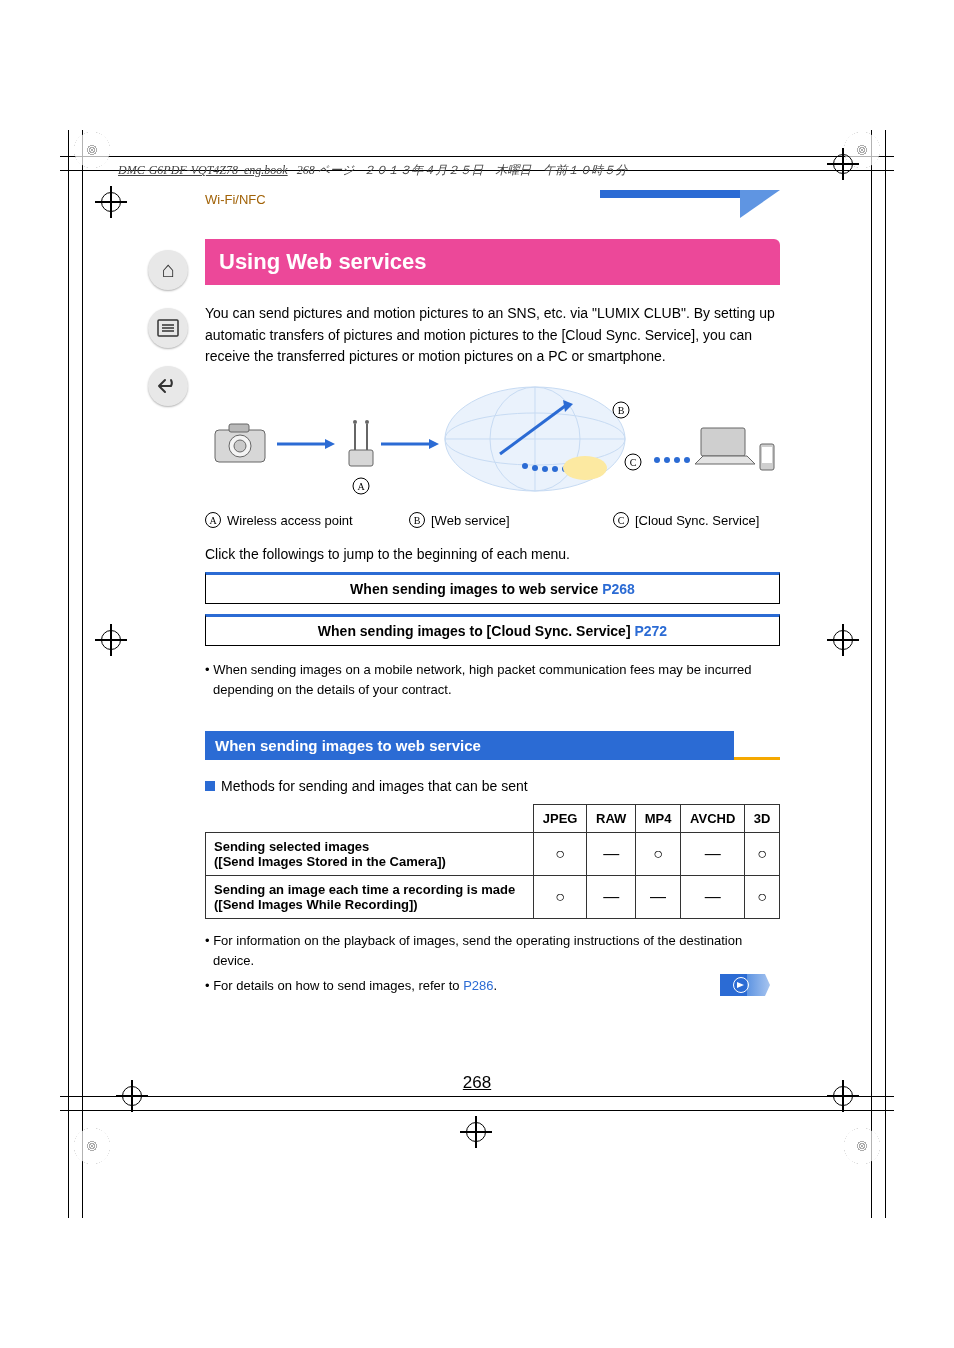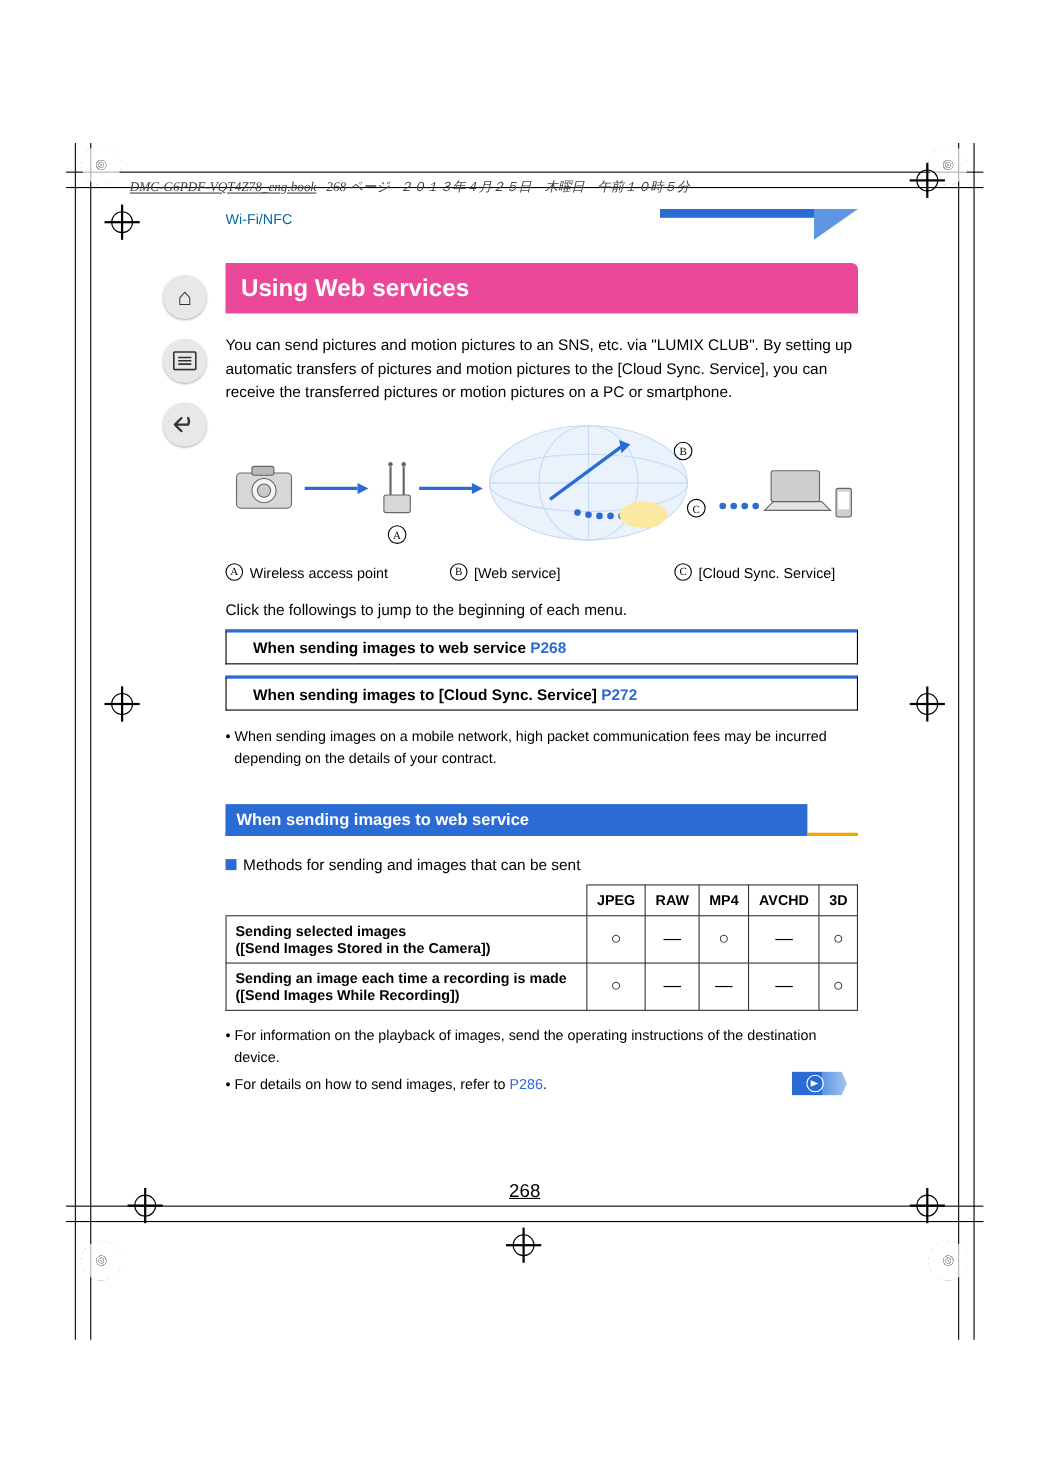--- a/index.html
+++ b/index.html
@@ -70,21 +70,21 @@
       color: #333;
     }
     .content {
       position: absolute;
       left: 205px;
       top: 192px;
       width: 575px;
     }
     .breadcrumb {
       font-size: 13px;
-      color: #0369a1;
+      color: #a16207;
       margin-bottom: 6px;
     }
     .top-folded {
       position: absolute;
       right: 0;
       top: -2px;
       width: 180px;
       height: 32px;
     }
     .top-folded::before {
@@ -137,21 +137,22 @@
       border: 1px solid #000;
       border-radius: 50%;
       align-items: center; justify-content: center;
       font-size: 10px;
       font-family: serif;
     }
     .click-text { font-size: 14px; margin-top: 18px; }
     .link-box {
       border: 1px solid #000;
       border-top: 3px solid #2b6bd4;
-      padding: 6px 24px;
+      padding: 6px 4px;
+      text-align: center;
       font-size: 14px;
       font-weight: bold;
       margin-top: 10px;
     }
     .link-box .link { color: #2b6bd4; }
     .bullet {
       font-size: 13px;
       line-height: 1.5;
       margin-top: 14px;
       padding-left: 8px;

